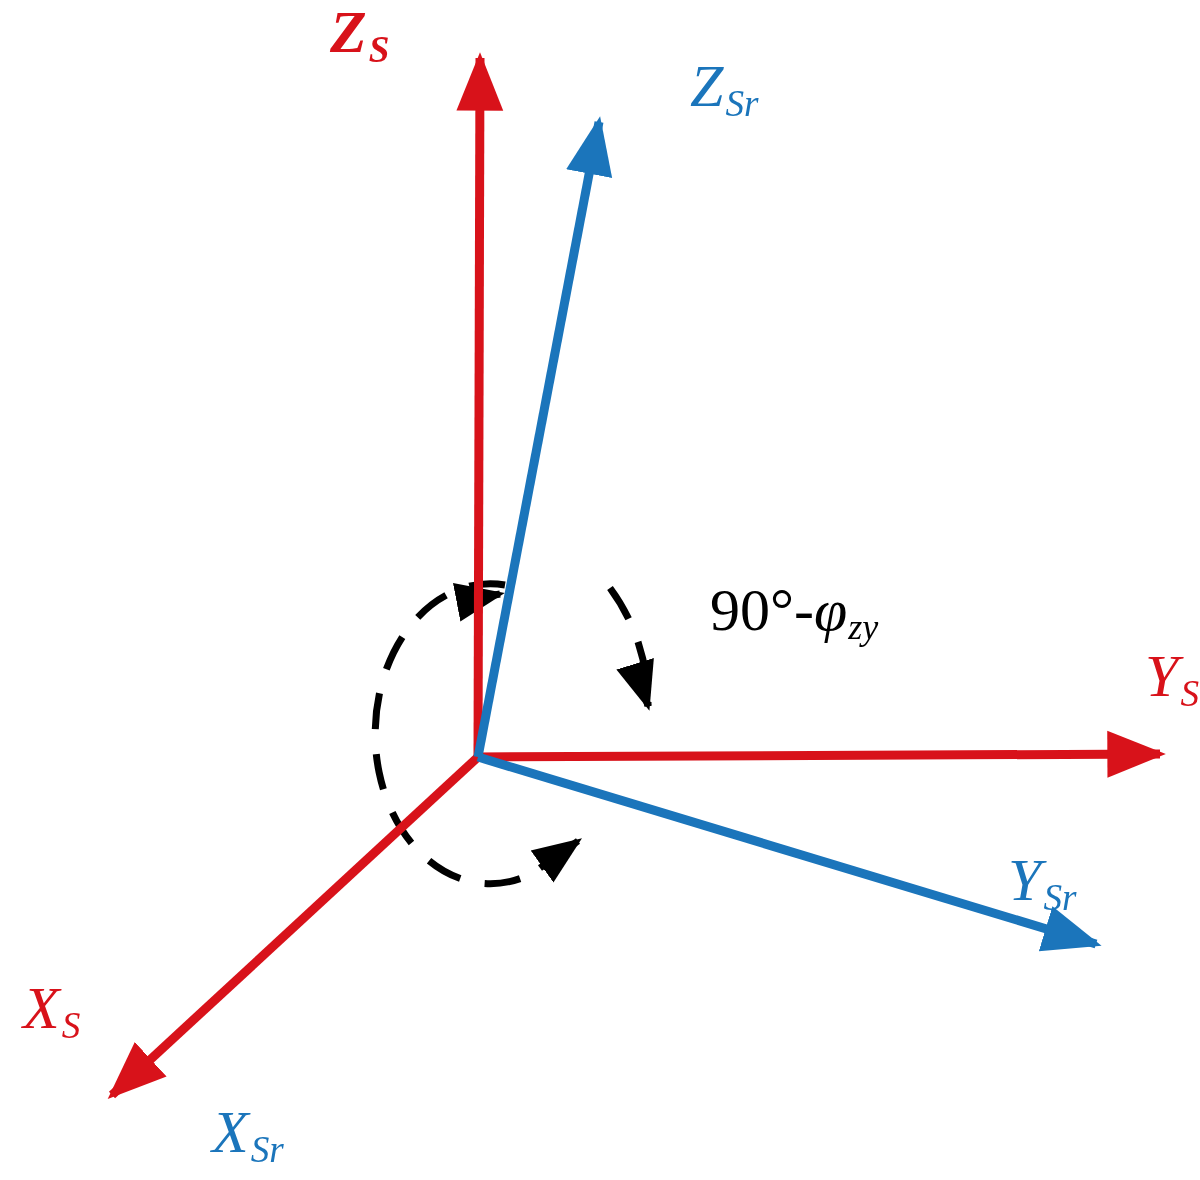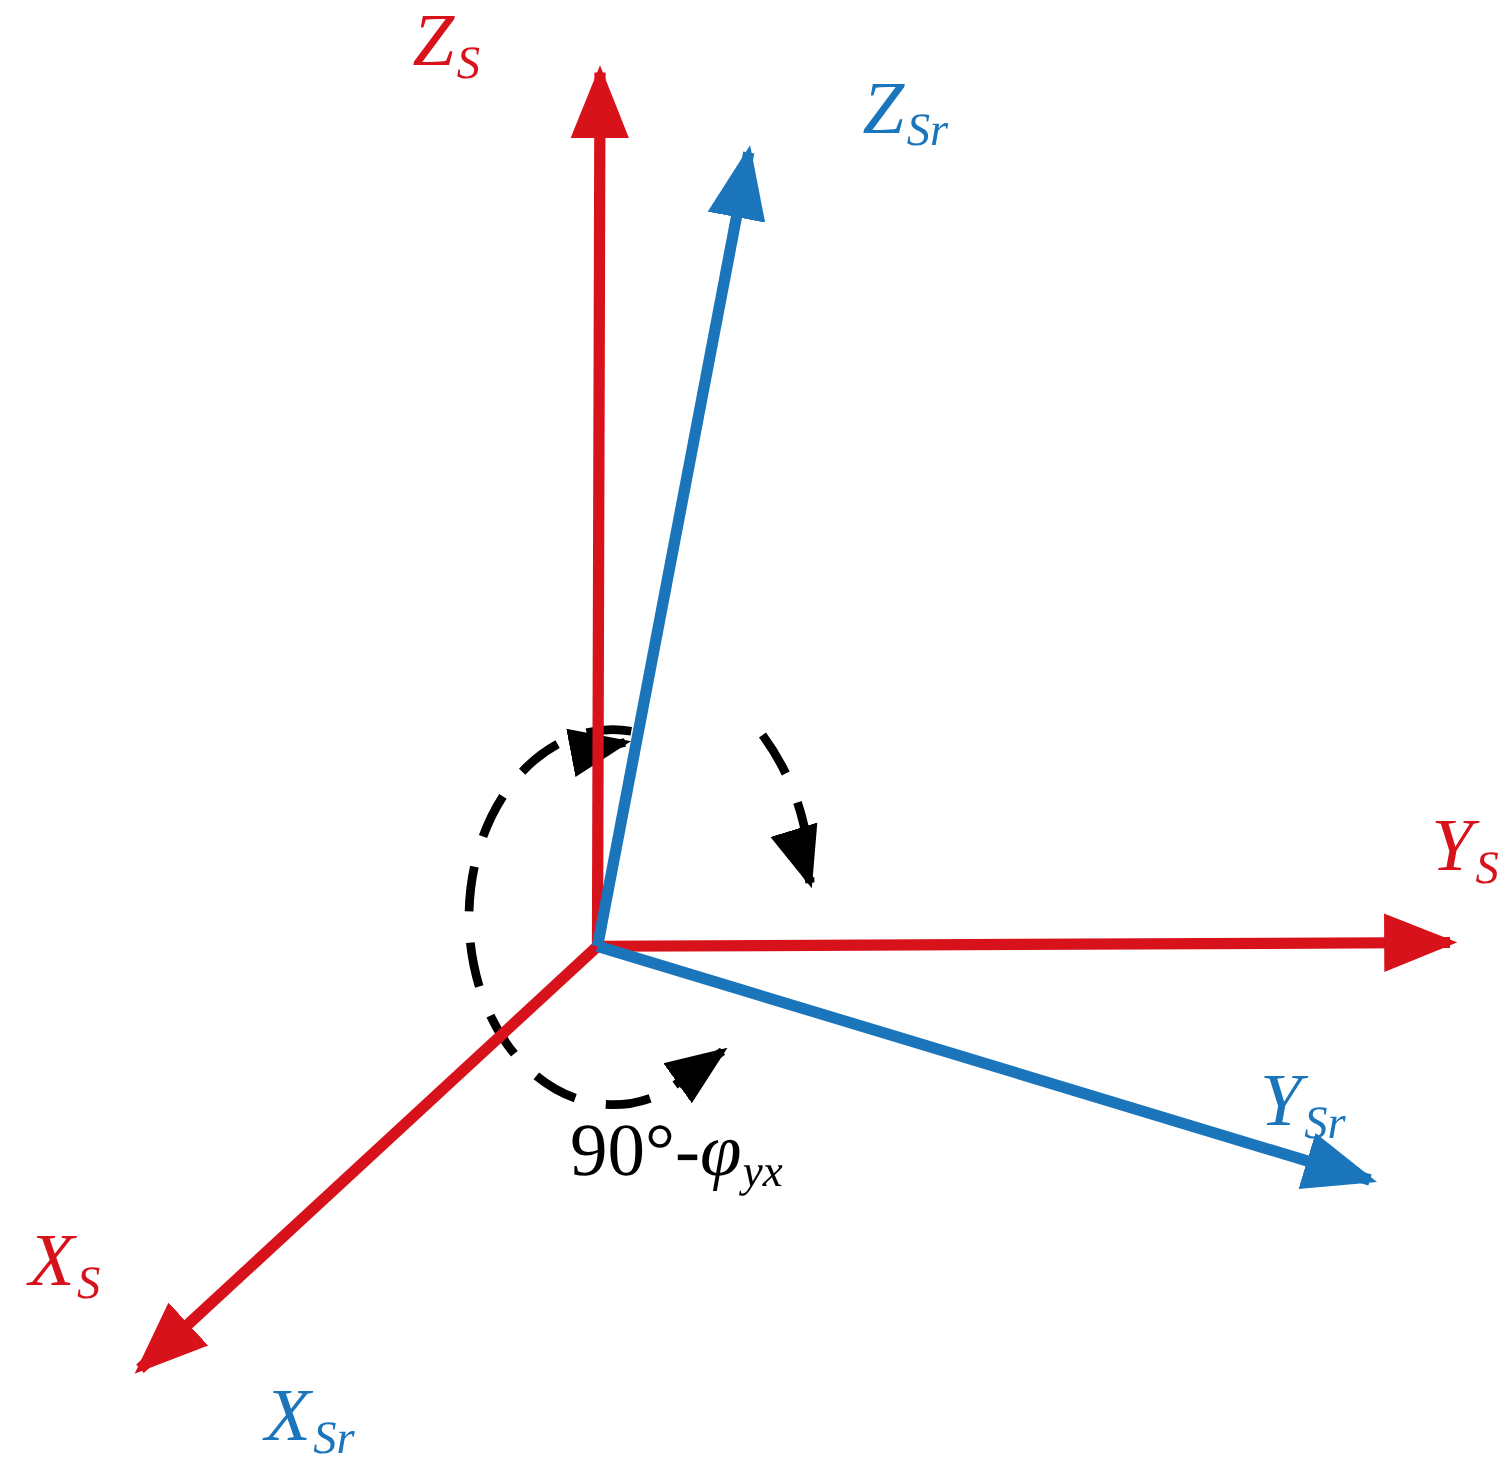--- a/index.html
+++ b/index.html
@@ -95,21 +95,21 @@
     <path class="angle-arrow-carrier" d="M 637 670 L 648 706" marker-end="url(#arrow-black)"></path>
 
     <line class="axis red-stroke" x1="478" y1="757" x2="480" y2="58" marker-end="url(#arrow-red)"></line>
     <line class="axis red-stroke" x1="478" y1="757" x2="1160" y2="754" marker-end="url(#arrow-red)"></line>
     <line class="axis red-stroke" x1="478" y1="757" x2="112" y2="1095" marker-end="url(#arrow-red)"></line>
 
     <line class="axis blue-stroke" x1="478" y1="757" x2="599" y2="122" marker-end="url(#arrow-blue)"></line>
     <line class="axis blue-stroke" x1="478" y1="757" x2="1096" y2="944" marker-end="url(#arrow-blue)"></line>
   </svg>
 
-  <div class="axis-label red-text" style="left:330px; top:2px;">
+  <div class="axis-label red-text" style="left:330px; top:2px;font-weight:bold;">
     <span>Z</span><sub>S</sub>
   </div>
 
   <div class="axis-label blue-text" style="left:690px; top:56px;">
     <span>Z</span><sub>Sr</sub>
   </div>
 
   <div class="axis-label red-text" style="left:1132px; top:646px;margin-left:13px;">
     <span>Y</span><sub>S</sub>
   </div>
@@ -120,18 +120,18 @@
 
   <div class="axis-label red-text" style="left:2px; top:978px;margin-left:21px;">
     <span>X</span><sub>S</sub>
   </div>
 
   <div class="axis-label blue-text" style="left:212px; top:1102px;">
     <span>X</span><sub>Sr</sub>
   </div>
 
 
+  <div class="angle-label" style="left:710px; top:580px;">
+    <span>90°-</span><span class="phi">φ</span><sub>zy</sub>
+  </div>
 
-  <div class="angle-label" style="left:456px; top:890px;">
-    <span>90°-</span><span class="phi">φ</span><sub>yx</sub>
-  </div>
 
 </div>
 
 </body></html>

